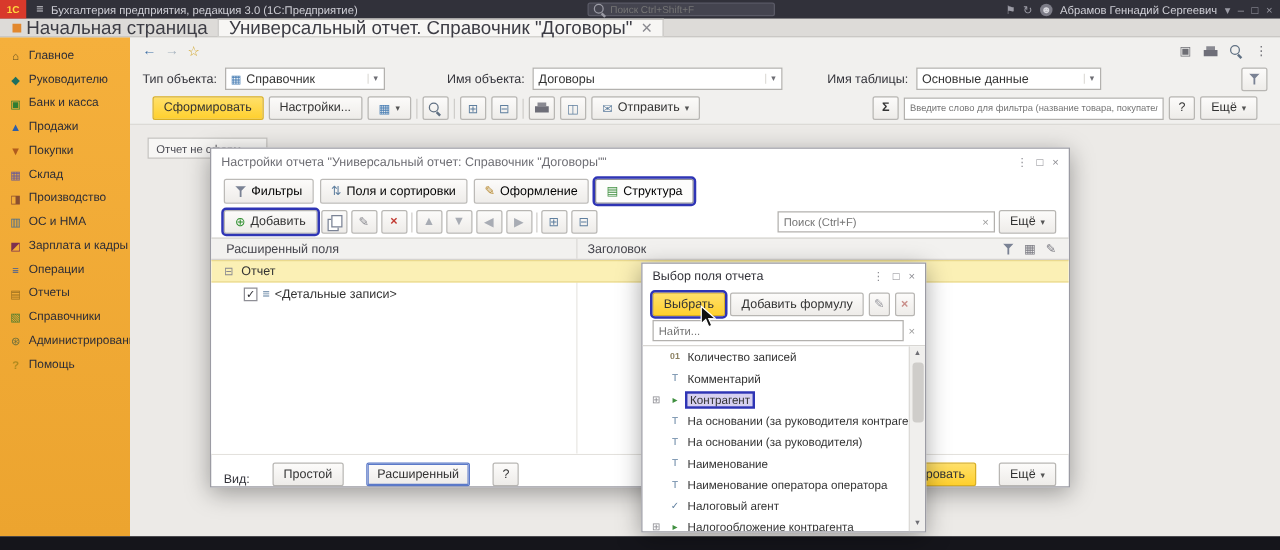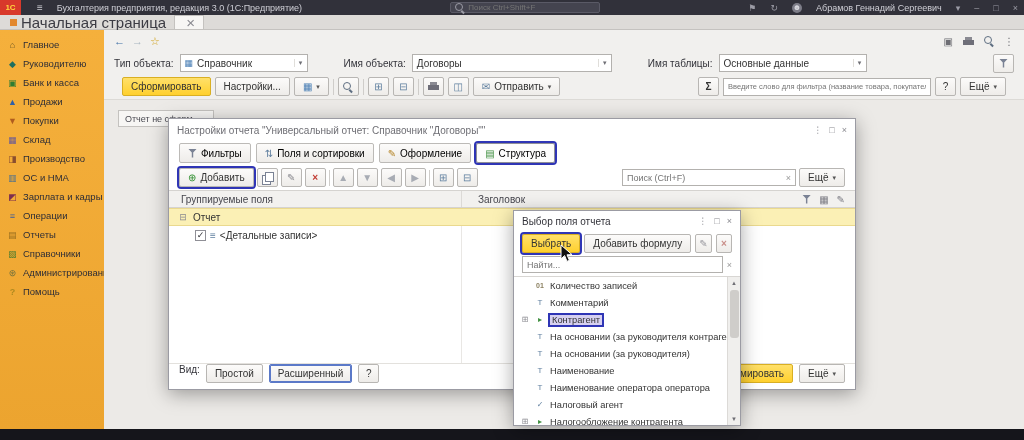--- a/index.html
+++ b/index.html
@@ -1,21 +1,21 @@
 <!DOCTYPE html>
 <html><head>
 <meta charset="utf-8">
 <style>
   * { margin:0; padding:0; box-sizing:border-box; }
   html,body { background:#777; }
   body { font-family:"Liberation Sans", sans-serif; }
   .screen { position:relative; width:1024px; height:440px; overflow:hidden; background:#f1f0ee; font-size:10px; color:#333; }
 
   
-  .titlebar { position:absolute; top:0; left:0; right:0; height:15px; background:#31313a; display:flex; align-items:center; gap:14px; color:#b9b9c0; font-size:9px; padding-right:6px; }
+  .titlebar { position:absolute; top:0; left:0; right:0; height:15px; background:#31313a; display:flex; align-items:center; gap:6px; color:#b9b9c0; font-size:9px; padding-right:6px; }
   .logo { width:21px; height:15px; background:#d8392b; color:#ffd83d; font-weight:bold; font-size:8px; display:flex; align-items:center; justify-content:center; flex:none; }
   .tb-menu { color:#c9c9d0; font-size:10px; margin-left:2px; }
   .tb-title { color:#cfcfd6; white-space:nowrap; }
   .tb-search { width:150px; height:11px; background:#44444f; border:1px solid #5a5a66; border-radius:2px; display:flex; align-items:center; gap:3px; padding:0 4px; flex:none; }
   .tb-search input { background:transparent; border:0; outline:0; color:#9b9ba5; font-size:8px; width:100%; font-family:inherit; }
   .spacer { flex:1; }
   .tb-ico { color:#9b9ba5; font-size:9px; }
   .avatar { width:10px; height:10px; border-radius:50%; background:#7d7d88; color:#d8d8de; font-size:8px; line-height:10px; text-align:center; overflow:hidden; flex:none; }
   .tb-user { color:#cfcfd6; white-space:nowrap; }
 
@@ -71,29 +71,29 @@
   .dlg-tabs { display:flex; gap:5px; padding:2px 10px; align-items:center; height:24px; flex:none; }
   .dtab { display:inline-flex; align-items:center; gap:4px; height:20px; padding:0 8px; background:linear-gradient(#fcfbfa,#eeece9); border:1px solid #bcbab7; border-radius:2px; font-size:10px; font-family:inherit; }
   .dtab.active { background:#fdfdfc; border-color:#8f8f96; }
   .annot { outline:2px solid #2f35b5; outline-offset:0; }
   .dlg-toolbar { display:flex; align-items:center; gap:3px; padding:0 10px; height:25px; flex:none; }
   .search-box { display:flex; align-items:center; height:17px; border:1px solid #b3b1ae; background:#fff; padding:0 4px; gap:3px; }
   .search-box input { flex:1; min-width:0; border:0; outline:0; font-size:9px; color:#666; font-family:inherit; }
   .clear-x { color:#999; font-size:9px; }
   .grid-hdr { display:flex; height:18px; background:#f2f1ef; border-top:1px solid #d5d3d0; border-bottom:1px solid #d5d3d0; align-items:center; font-size:10px; color:#44444c; flex:none; }
   .col1 { width:292px; padding-left:12px; }
-  .col2 { flex:1; padding-left:16px; border-left:1px solid #dcdad7; height:100%; display:flex; align-items:center; }
+  .col2 { flex:1; padding-left:8px; border-left:1px solid #dcdad7; height:100%; display:flex; align-items:center; }
   .grid-hdr-icons { display:flex; gap:8px; padding-right:10px; color:#7d7d85; align-items:center; }
   .tree { flex:1; position:relative; overflow:hidden; background:#fff; }
   .tree-colline { position:absolute; left:292px; top:0; bottom:0; width:1px; background:#e9e7e4; }
   .trow { display:flex; align-items:center; height:18px; font-size:10px; gap:4px; padding-left:8px; position:relative; }
   .trow.selected { background:#fbf0b5; border-top:1px solid #ead98e; border-bottom:1px solid #ead98e; }
   .texp { width:12px; text-align:center; color:#8a8a90; font-size:9px; }
   .cb { width:11px; height:11px; border:1px solid #8f8f96; background:#fff; display:inline-flex; align-items:center; justify-content:center; font-size:9px; color:#2e2e34; flex:none; }
-  .dlg-footer { height:26px; display:flex; align-items:flex-start; gap:6px; padding:0 10px; border-top:1px solid #e3e1dd; flex:none; }
+  .dlg-footer { height:26px; display:flex; align-items:flex-end; gap:18px; padding:0 10px; border-top:1px solid #e3e1dd; flex:none; }
   .toggle-active { border-color:#5b79c8; box-shadow:inset 0 0 0 1px #5b79c8; }
 
   #field-dlg { left:513px; top:210px; width:228px; height:216px; display:flex; flex-direction:column; z-index:20; }
   .fd-title { font-size:10px; font-weight:normal; color:#33333a; white-space:nowrap; }
   .fd-btns { display:flex; gap:4px; padding:2px 8px; align-items:center; height:24px; flex:none; }
   .fd-search { display:flex; gap:4px; padding:1px 8px 3px; align-items:center; flex:none; }
   .fd-list { flex:1; border-top:1px solid #d8d6d3; position:relative; overflow:hidden; padding-right:13px; }
   .fl-item { display:flex; align-items:center; height:17px; gap:4px; padding-left:6px; font-size:9.3px; white-space:nowrap; overflow:hidden; }
   .fl-exp { width:10px; text-align:center; color:#8a8a90; font-size:8px; flex:none; }
   .fl-ico { width:12px; text-align:center; font-size:8px; color:#5f7f9f; flex:none; }
@@ -145,20 +145,21 @@
     <span class="tb-ico">□</span>
     <span class="tb-ico">×</span>
   </div>
 
   <div class="tabbar">
     <div class="tab">
       <span class="tab-ico"></span>
       <span>Начальная страница</span>
     </div>
     <div class="tab active">
+      <span>Универсальный отчет. Справочник "Договоры"</span>
       <span class="tab-close">×</span>
     </div>
   </div>
 
   <div class="sidebar">
     <div class="sb-item">
         <span class="sb-ico" style="color:#5a4a1f">⌂</span>
         <span>Главное</span>
       </div>
     <div class="sb-item">
@@ -230,21 +231,21 @@
       </div>
     </div>
 
     <div class="filter-row">
       <span class="f-label">Тип объекта:</span>
       <div class="combo" style="width:128px">
         <span class="combo-ico">▦</span>
         <span>Справочник</span>
         <span class="caret">▾</span>
       </div>
-      <span class="f-label" style="margin-left:30px">Имя объекта:</span>
+      <span class="f-label" style="margin-left:44px">Имя объекта:</span>
       <div class="combo" style="width:200px">
         <span>Договоры</span>
         <span class="caret">▾</span>
       </div>
       <span class="f-label" style="margin-left:30px">Имя таблицы:</span>
       <div class="combo" style="width:148px">
         <span>Основные данные</span>
         <span class="caret">▾</span>
       </div>
       <div class="spacer"></div>
@@ -368,21 +369,21 @@
         <input placeholder="Поиск (Ctrl+F)" style="">
         <span class="clear-x">×</span>
       </div>
       <button class="btn">
         <span>Ещё</span>
         <span class="bcaret">▾</span>
       </button>
     </div>
 
     <div class="grid-hdr">
-      <div class="col1">Группируемые поля</div>
+      <div class="col1">Расширенный поля</div>
       <div class="col2">
         <span>Заголовок</span>
         <div class="spacer"></div>
         <div class="grid-hdr-icons">
           <span class="i-funnel"></span>
           <span>▦</span>
           <span>✎</span>
         </div>
       </div>
     </div>

